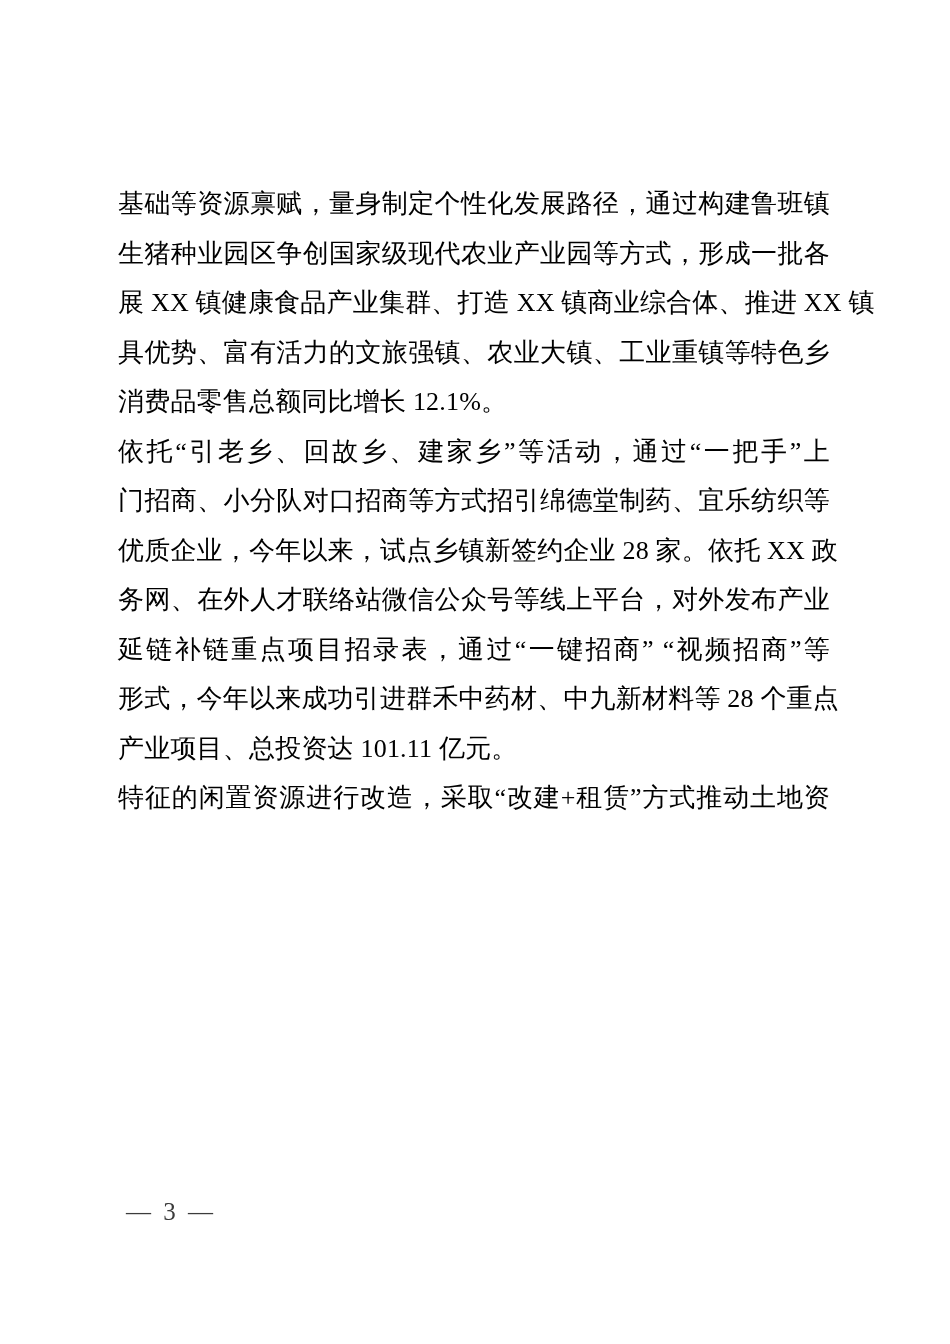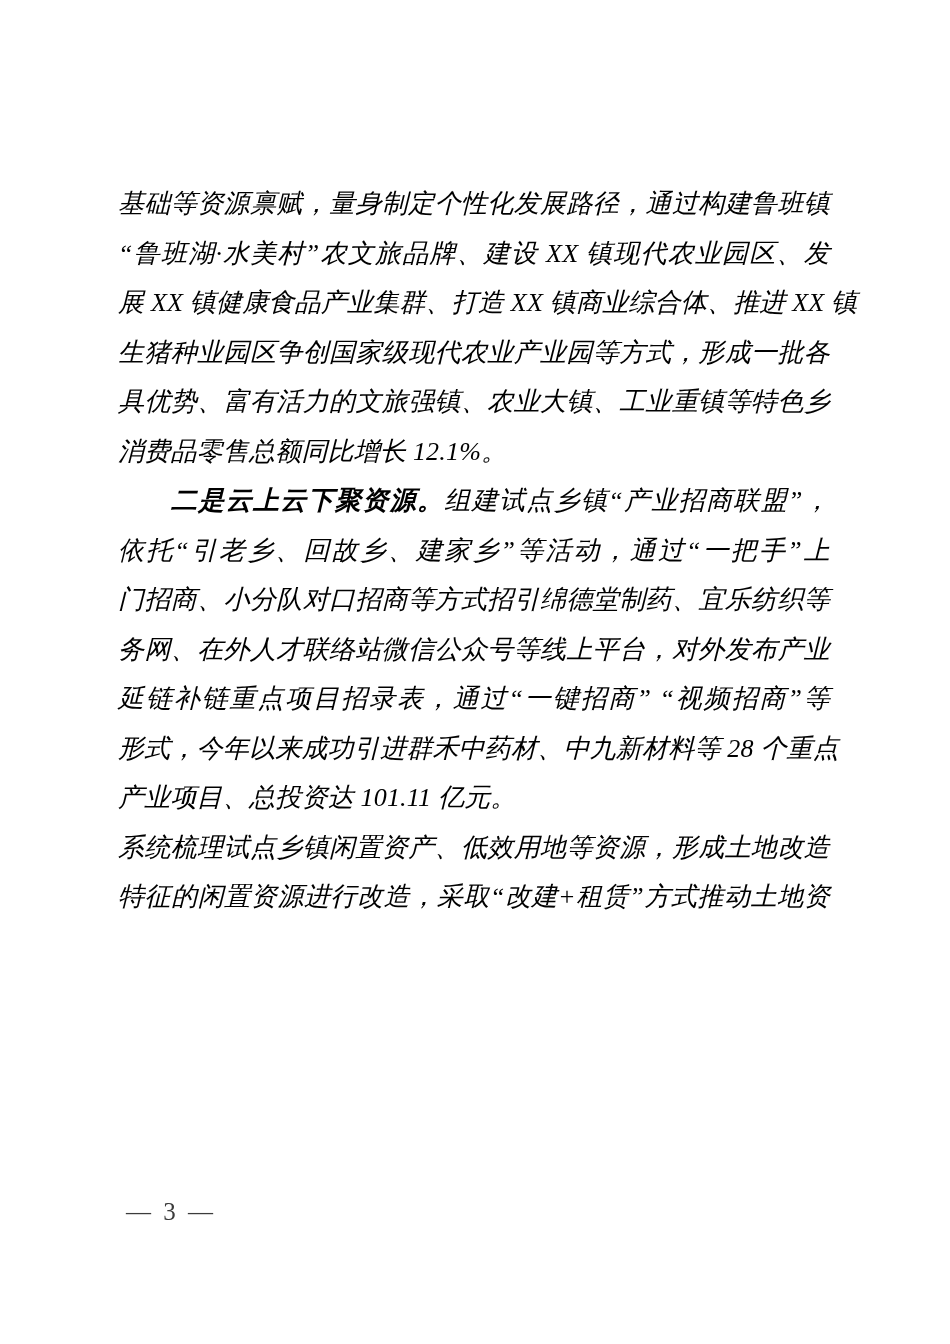--- a/index.html
+++ b/index.html
@@ -24,21 +24,20 @@
   }
   .line {
     height: 49.5px;
     line-height: 49.5px;
     font-size: 26px;
     letter-spacing: 0.2px;
     text-align: justify;
     text-align-last: justify;
     white-space: nowrap;
     overflow: visible;
-    font-style: italic;
   }
   .line.para-end {
     text-align: left;
     text-align-last: left;
   }
   .line.para-start {
     padding-left: 53px;
   }
   .lead {
     font-weight: 700;
@@ -53,29 +52,27 @@
     letter-spacing: 3px;
     font-family: "Liberation Serif", "DejaVu Serif", serif;
   }
 </style>
 </head>
 <body>
 
 <div class="page">
   <div class="textblock">
     <div class="line">基础等资源禀赋，量身制定个性化发展路径，通过构建鲁班镇</div>
-    <div class="line">“鲁班湖·水美村”农文旅品牌、建设 XX 镇现代农业园区、发</div>
+    <div class="line">生猪种业园区争创国家级现代农业产业园等方式，形成一批各</div>
     <div class="line">展 XX 镇健康食品产业集群、打造 XX 镇商业综合体、推进 XX 镇</div>
-    <div class="line">生猪种业园区争创国家级现代农业产业园等方式，形成一批各</div>
     <div class="line">具优势、富有活力的文旅强镇、农业大镇、工业重镇等特色乡</div>
     <div class="line para-end">消费品零售总额同比增长 12.1%。</div>
-    <div class="line para-start"><span class="lead">二是云上云下聚资源。</span><span>组建试点乡镇“产业招商联盟”，</span></div>
     <div class="line">依托“引老乡、回故乡、建家乡”等活动，通过“一把手”上</div>
     <div class="line">门招商、小分队对口招商等方式招引绵德堂制药、宜乐纺织等</div>
+    <div class="line">优质企业，今年以来，试点乡镇新签约企业 28 家。依托 XX 政</div>
     <div class="line">务网、在外人才联络站微信公众号等线上平台，对外发布产业</div>
     <div class="line">延链补链重点项目招录表，通过“一键招商” “视频招商”等</div>
     <div class="line">形式，今年以来成功引进群禾中药材、中九新材料等 28 个重点</div>
     <div class="line para-end">产业项目、总投资达 101.11 亿元。</div>
-    <div class="line">系统梳理试点乡镇闲置资产、低效用地等资源，形成土地改造</div>
     <div class="line">特征的闲置资源进行改造，采取“改建+租赁”方式推动土地资</div>
   </div>
   <div class="pagenum">— 3 —</div>
 </div>
 
 </body></html>

